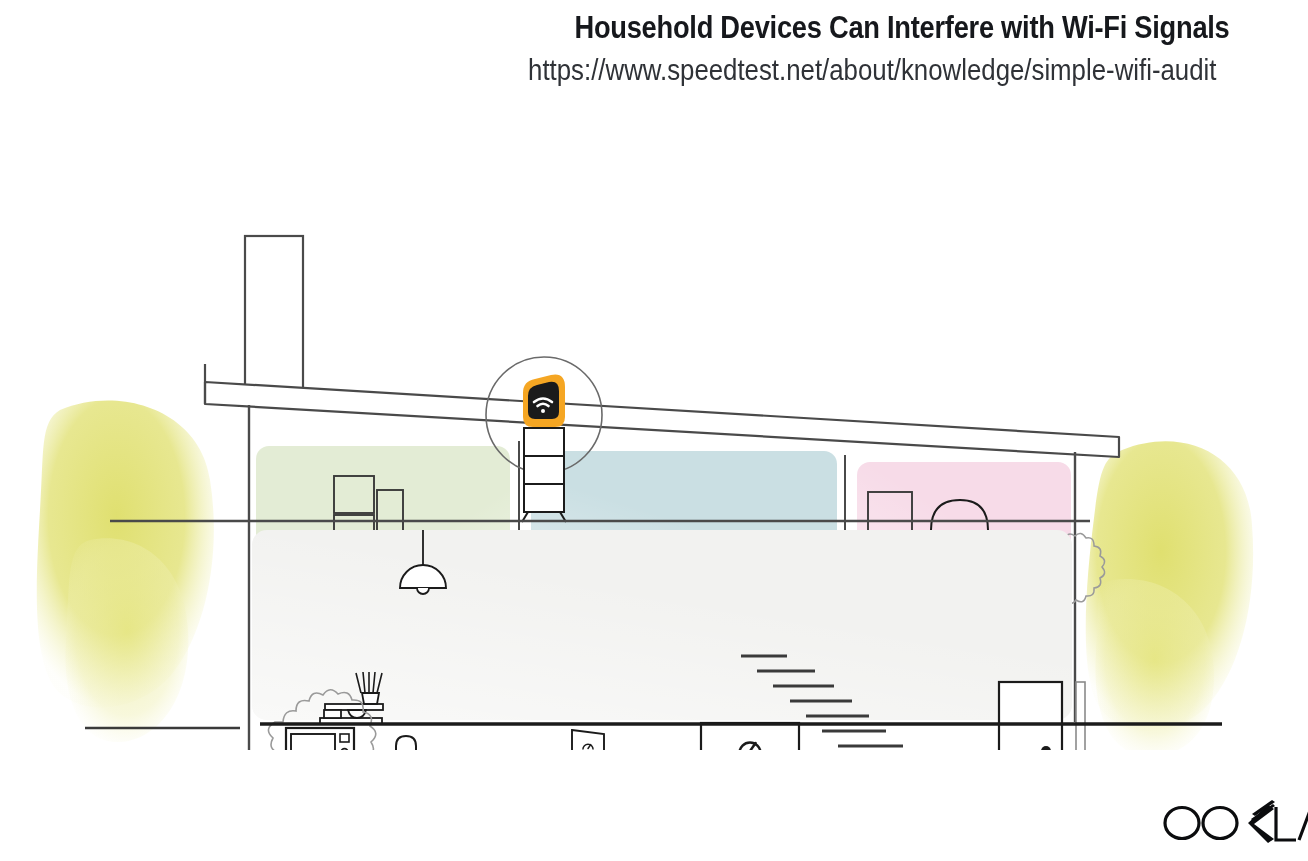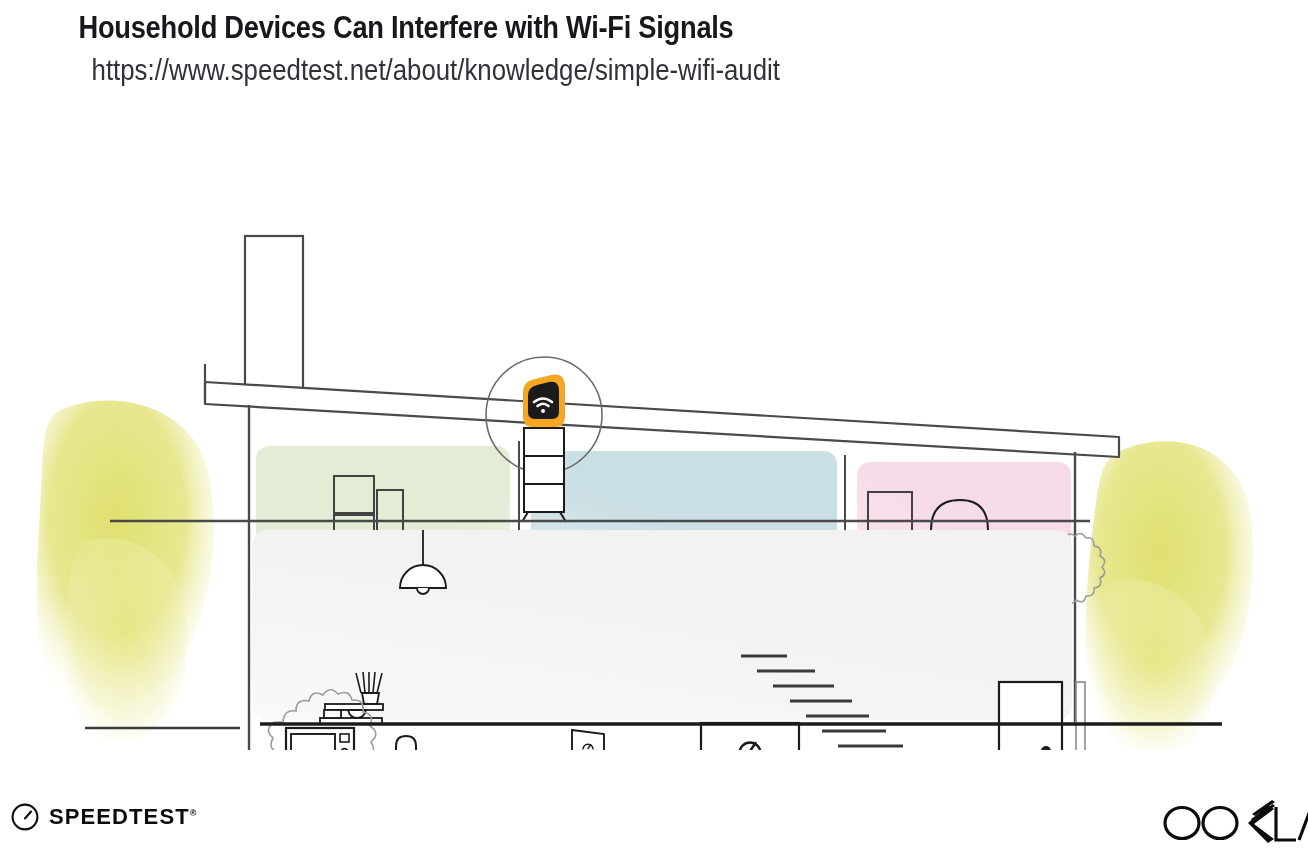--- a/index.html
+++ b/index.html
@@ -3,21 +3,21 @@
 <meta charset="utf-8">
 <style>
   html,body{margin:0;padding:0;}
   body{
     width:1308px;height:861px;background:#ffffff;overflow:hidden;
     font-family:"Liberation Sans", sans-serif;position:relative;
   }
   #stage{position:relative;width:1308px;height:861px;}
 
   
-  .header{position:absolute;left:0;top:0;width:1308px;text-align:left;}
+  .header{position:absolute;left:0;top:0;width:1308px;text-align:right;}
   .title{
     font-family:"Liberation Sans", sans-serif;
     font-weight:bold;font-size:31px;color:#16181c;letter-spacing:-0.3px;
     margin:8px 0 0 0;line-height:40px;
     transform:scaleX(0.88);
   }
   .subtitle{
     font-family:"Liberation Sans", sans-serif;
     font-weight:400;font-size:30px;color:#2f3237;line-height:40px;
     margin:2px 0 0 0;transform:scaleX(0.86);
@@ -360,27 +360,20 @@
       <g>
         <line x1="85" y1="618" x2="240" y2="618" stroke="#3a3a3a" stroke-width="2.6"></line>
         <line x1="260" y1="614" x2="1222" y2="614" stroke="#1b1b1b" stroke-width="3.4"></line>
       </g>
 
     </svg>
   </div>
 
   <div class="footer">
 
-    <div class="st-logo">
-      <svg width="30" height="30" viewBox="0 0 30 30">
-        <circle cx="15" cy="15" r="12.4" fill="none" stroke="#0b0c0e" stroke-width="2.1"></circle>
-        <line x1="15" y1="16.5" x2="21" y2="9.5" stroke="#0b0c0e" stroke-width="2.1" stroke-linecap="round"></line>
-      </svg>
-      <span class="st-word"><span>SPEEDTEST</span><span class="tm">®</span></span>
-    </div>
 
     <div class="ookla-logo">
       <svg width="160" height="46" viewBox="0 0 160 46">
         <g fill="none" stroke="#0b0c0e" stroke-width="3.2">
           <ellipse cx="26" cy="23" rx="17" ry="15.5"></ellipse>
           <ellipse cx="64" cy="23" rx="17" ry="15.5"></ellipse>
         </g>
         <g fill="#0b0c0e">
           <path d="M92 23 L112 5 L118 9 L98 24 L118 39 L112 43 Z"></path>
           <path d="M96 14 L116 0 L119 2 L99 16 Z"></path>

